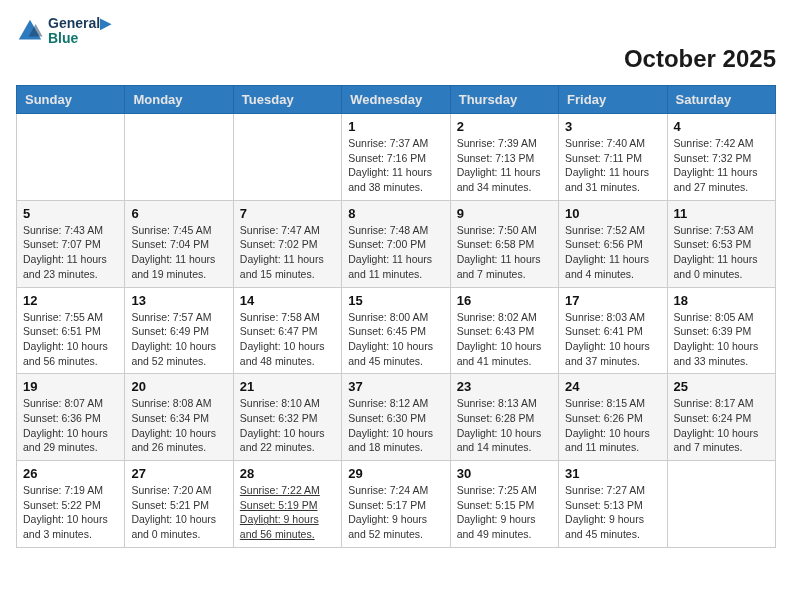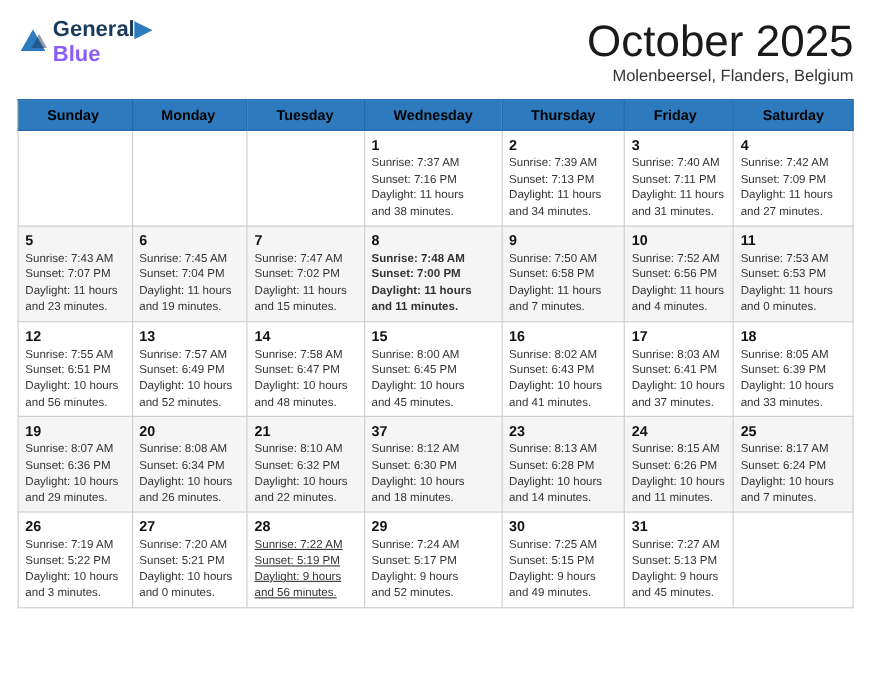--- a/index.html
+++ b/index.html
@@ -14,53 +14,54 @@
       display: flex;
       justify-content: space-between;
       align-items: flex-start;
       margin-bottom: 12px;
     }
     .logo {
       display: flex;
       align-items: center;
     }
     .logo-text {
-      font-size: 20px;
+      font-size: 14px;
       font-weight: bold;
       color: #1a3a5c;
       line-height: 1.1;
     }
     .logo-text .blue { color: #2e7abf; }
     .logo-icon {
       width: 28px;
       height: 28px;
       margin-right: 4px;
     }
     .title-block {
       text-align: right;
     }
     .month-title {
-      font-size: 40px;
-      font-weight: normal;
+      font-size: 24px;
+      font-weight: bold;
       color: #1a1a1a;
+      margin-top: 29px;
     }
     .location {
       font-size: 15px;
       color: #333;
     }
     .calendar {
       width: 100%;
       border-collapse: collapse;
       border: 1px solid #ccc;
     }
     .calendar th {
       background: #2e7abf;
-      color: #000000;
+      color: #e5e5e5;
       text-align: left;
-      padding: 6px 26px;
+      padding: 6px 8px;
       font-size: 13px;
       font-weight: bold;
       border: 1px solid #2268a8;
     }
     .calendar td {
       vertical-align: top;
       border: 1px solid #ccc;
       padding: 5px 6px;
       min-height: 85px;
       width: calc(100% / 7);
@@ -89,26 +90,25 @@
 <body>
 
 <div class="header">
   <div class="logo">
     <svg class="logo-icon" viewBox="0 0 40 40">
       <polygon points="20,4 36,32 4,32" fill="#2e7abf"></polygon>
       <polygon points="28,10 38,28 18,28" fill="#1a3a5c" opacity="0.5"></polygon>
     </svg>
     <div class="logo-text">
       <div>General<span class="blue">▶</span></div>
-      <div style="color:#8b5cf6;">Blue</div>
+      <div style="color:#0f766e;">Blue</div>
     </div>
   </div>
   <div class="title-block">
     <div class="month-title">October 2025</div>
-    <div class="location">Molenbeersel, Flanders, Belgium</div>
   </div>
 </div>
 
 <table class="calendar">
   <thead>
     <tr>
     <th>Sunday</th>
         <th>Monday</th>
         <th>Tuesday</th>
         <th>Wednesday</th>
@@ -139,21 +139,21 @@
         <td>
           <span class="day-num">3</span>
           <div class="day-info" style="white-space: pre-line;">Sunrise: 7:40 AM
 Sunset: 7:11 PM
 Daylight: 11 hours
 and 31 minutes.</div>
         </td>
         <td>
           <span class="day-num">4</span>
           <div class="day-info" style="white-space: pre-line;">Sunrise: 7:42 AM
-Sunset: 7:09 PM
+Sunset: 7:32 PM
 Daylight: 11 hours
 and 27 minutes.</div>
         </td>
       </tr>
       <tr>
         <td>
           <span class="day-num">5</span>
           <div class="day-info" style="white-space: pre-line;">Sunrise: 7:43 AM
 Sunset: 7:07 PM
 Daylight: 11 hours
@@ -168,21 +168,21 @@
         </td>
         <td>
           <span class="day-num">7</span>
           <div class="day-info" style="white-space: pre-line;">Sunrise: 7:47 AM
 Sunset: 7:02 PM
 Daylight: 11 hours
 and 15 minutes.</div>
         </td>
         <td>
           <span class="day-num">8</span>
-          <div class="day-info" style="white-space: pre-line; font-weight: bold;">Sunrise: 7:48 AM
+          <div class="day-info" style="white-space: pre-line;">Sunrise: 7:48 AM
 Sunset: 7:00 PM
 Daylight: 11 hours
 and 11 minutes.</div>
         </td>
         <td>
           <span class="day-num">9</span>
           <div class="day-info" style="white-space: pre-line;">Sunrise: 7:50 AM
 Sunset: 6:58 PM
 Daylight: 11 hours
 and 7 minutes.</div>

